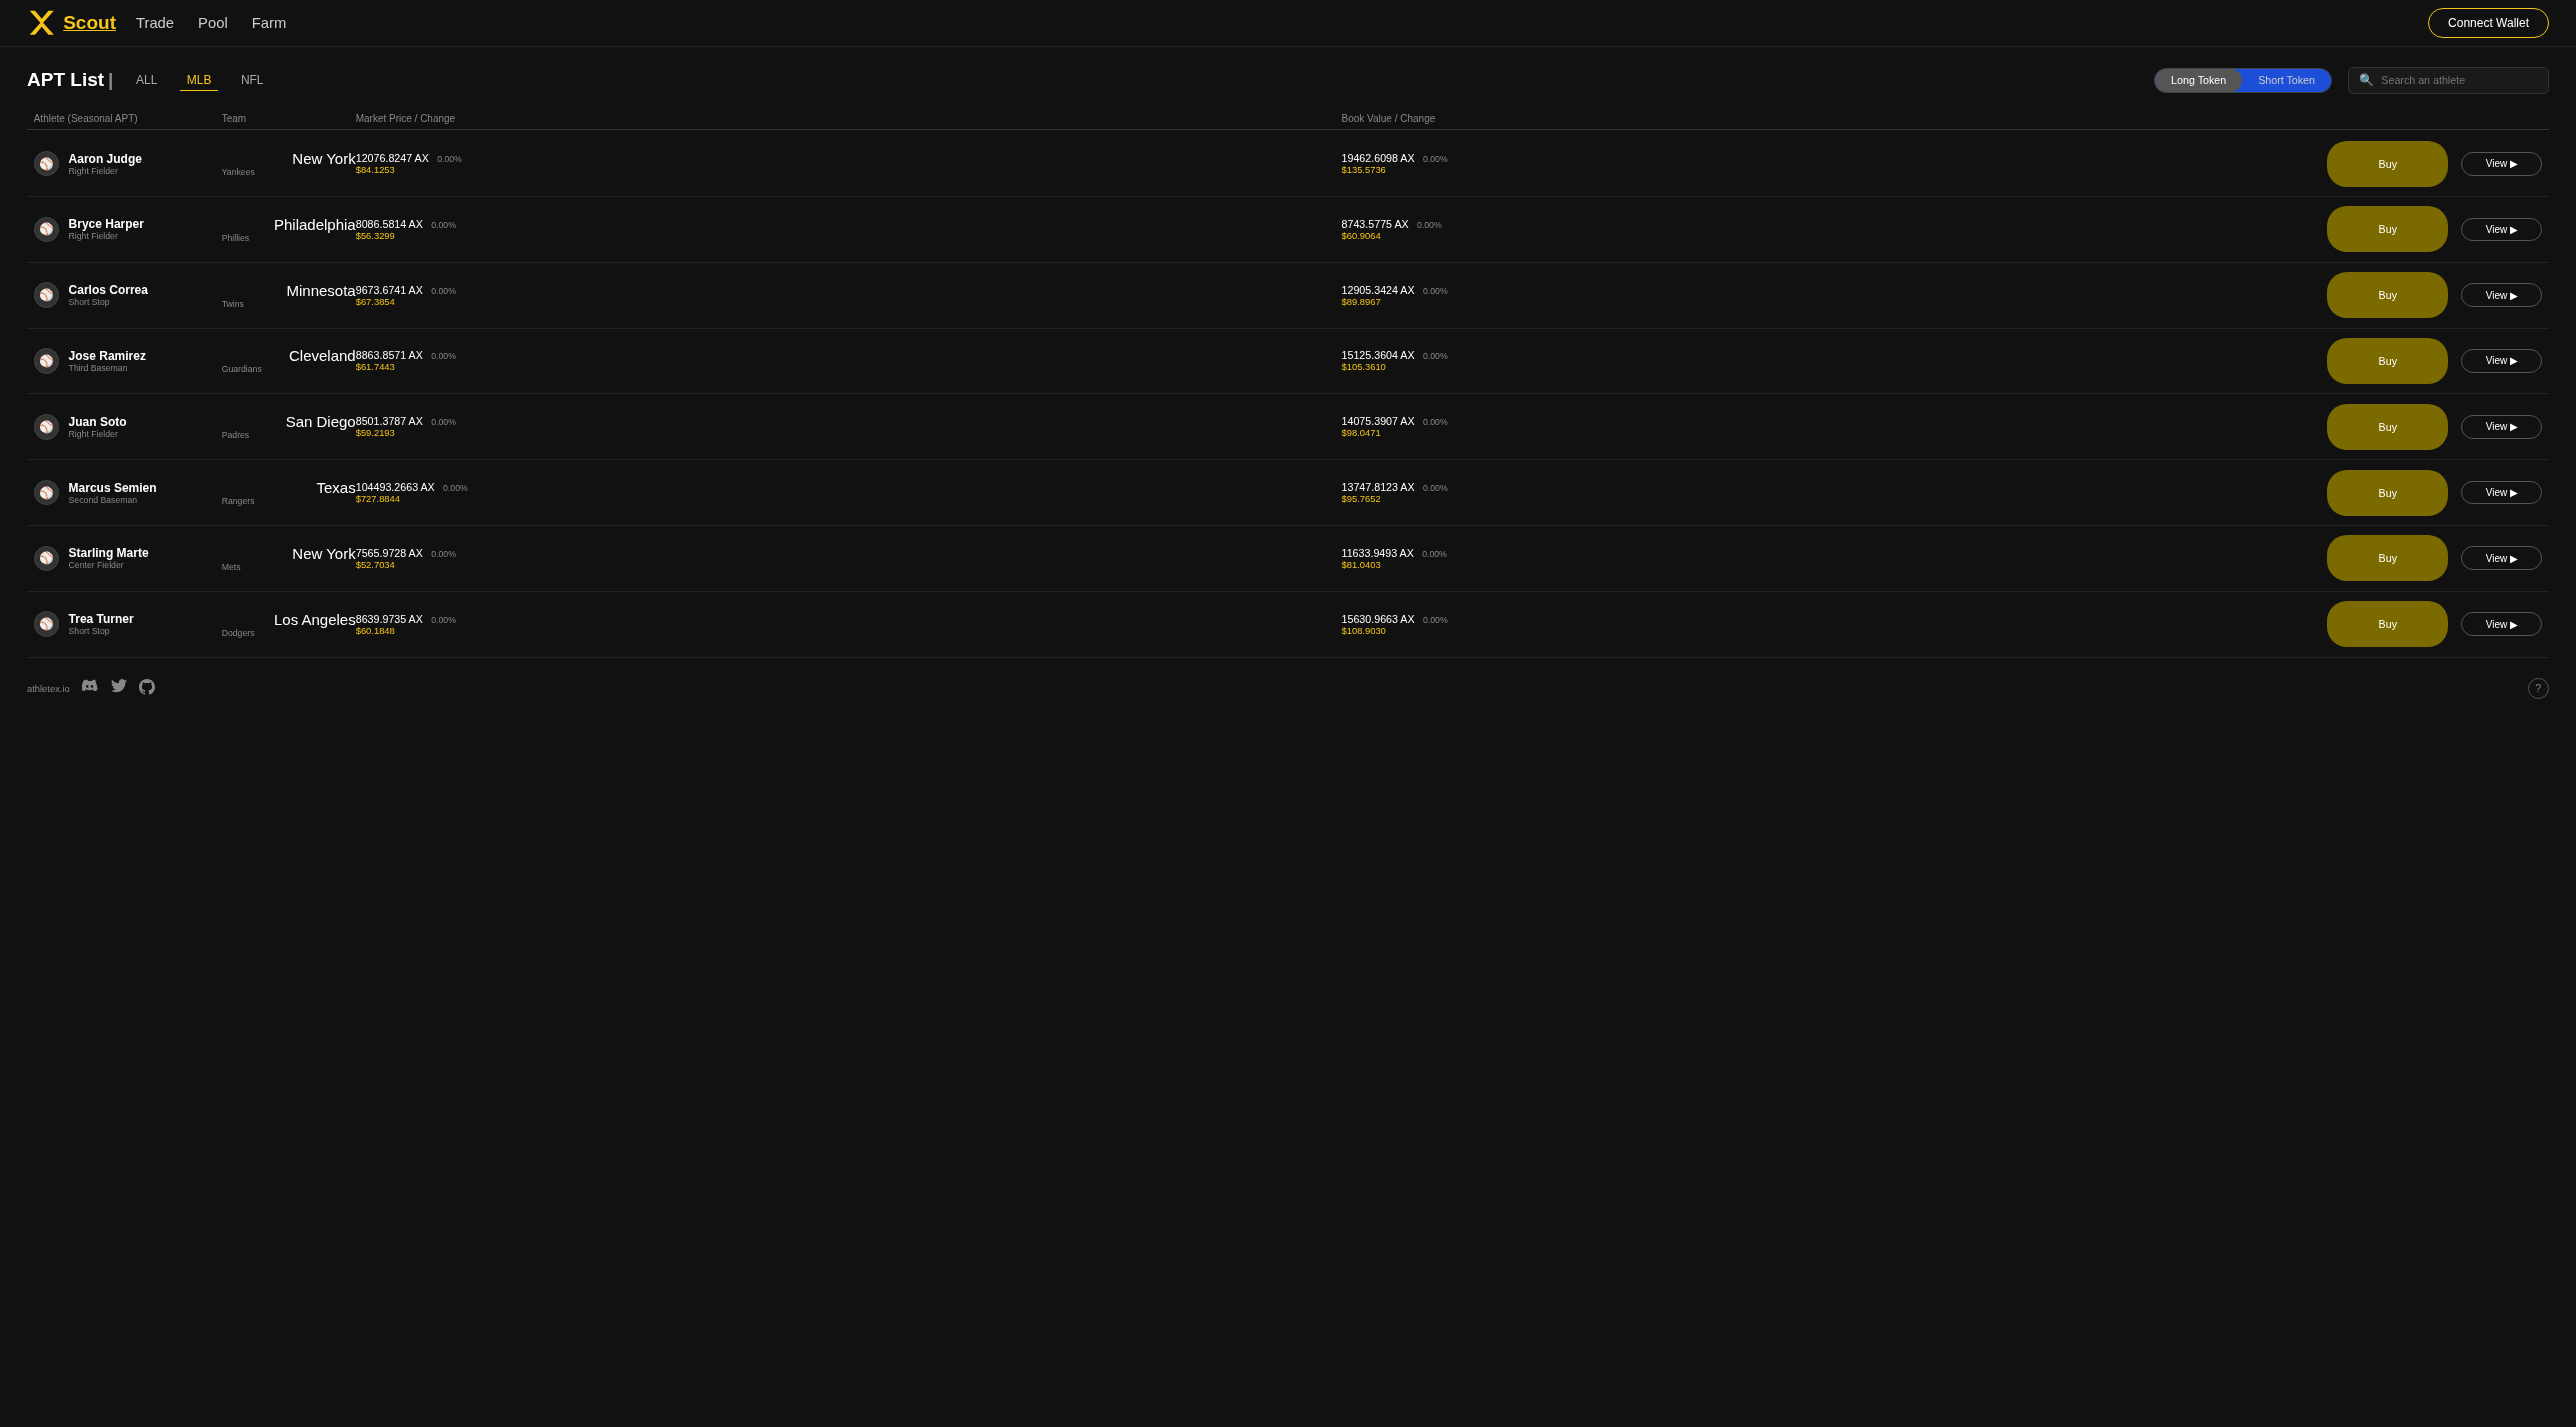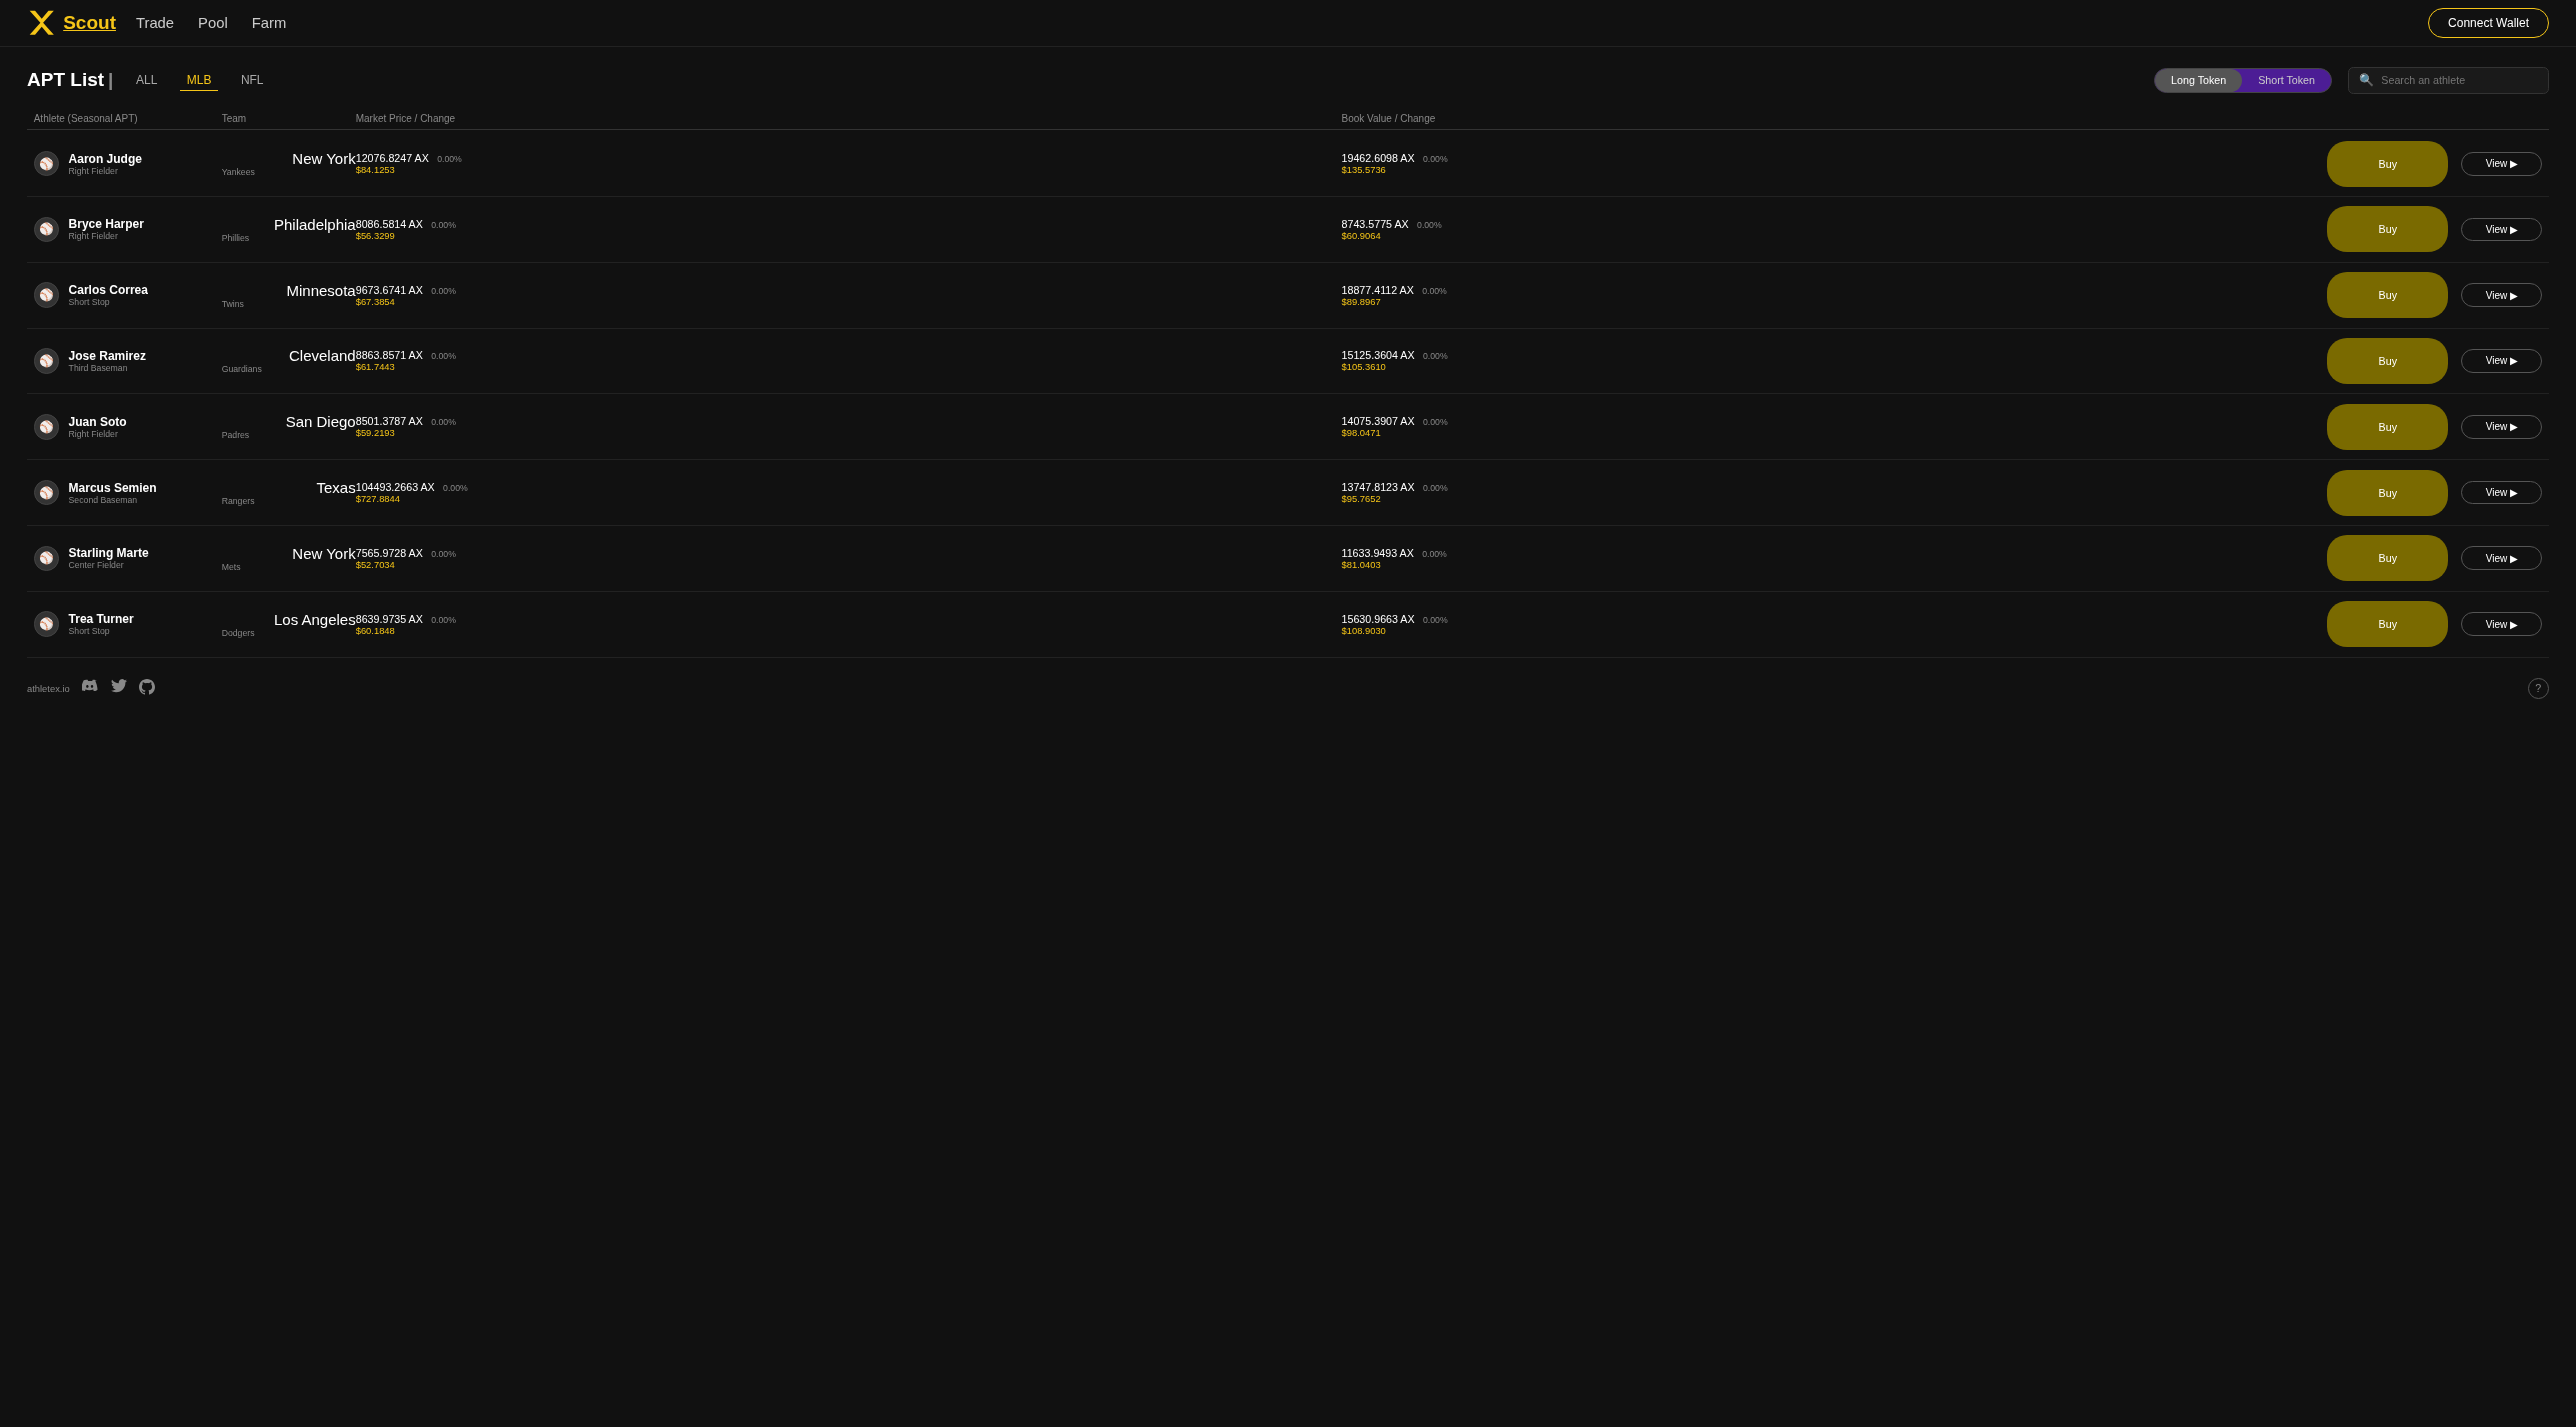--- a/index.html
+++ b/index.html
@@ -84,21 +84,21 @@
     }
     .filter-btn.active {
       color: #f5c518;
       border-bottom: 1.3px solid #f5c518;
     }
 
     .token-toggle {
       margin-left: auto;
       display: flex;
       align-items: flex-end;
-      background: #4c1d95;
+      background: #1d4ed8;
       border-radius: 20px;
       overflow: hidden;
       border: 0.7px solid #444;
     }
     .token-toggle button {
       padding: 5.4px 16px;
       font-size: 10.7px;
       cursor: pointer;
       border: none;
       background: transparent;
@@ -384,21 +384,21 @@
       </div>
       <div>
         <div>
           <span class="price-main">9673.6741 AX</span>
           <span class="price-change">0.00%</span>
         </div>
         <div class="price-usd">$67.3854</div>
       </div>
       <div>
         <div>
-          <span class="price-main">18877.4112 AX</span>
+          <span class="price-main">12905.3424 AX</span>
           <span class="price-change">0.00%</span>
         </div>
         <div class="price-usd">$89.8967</div>
       </div>
       <button class="buy-btn">Buy</button>
       <button class="view-btn">View ▶</button>
     </div>
       <div class="athlete-row">
       <div class="athlete-info">
         <div class="athlete-avatar">⚾</div>

